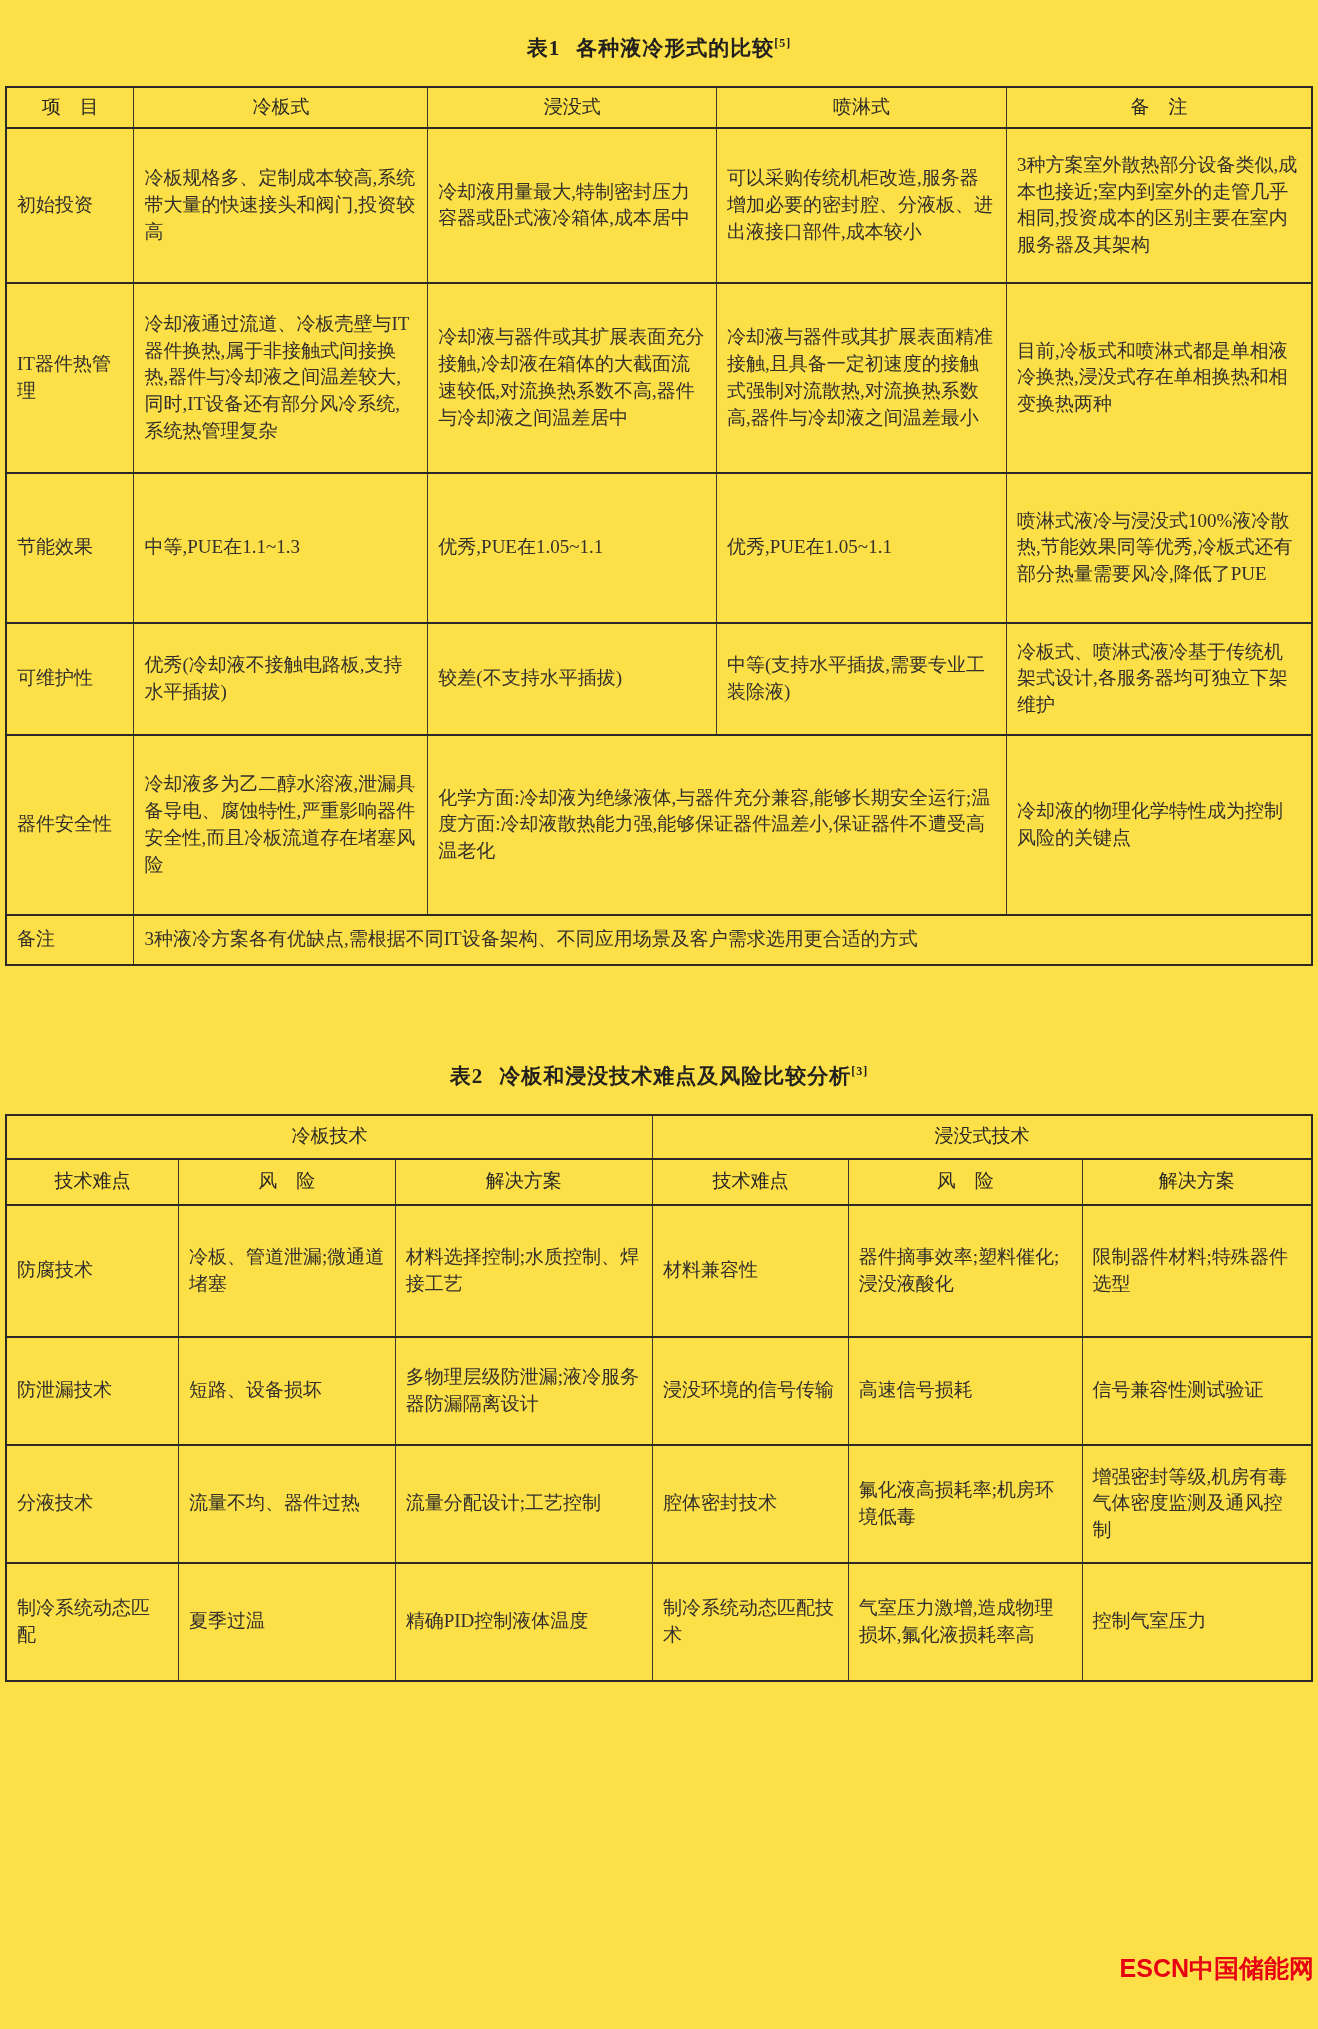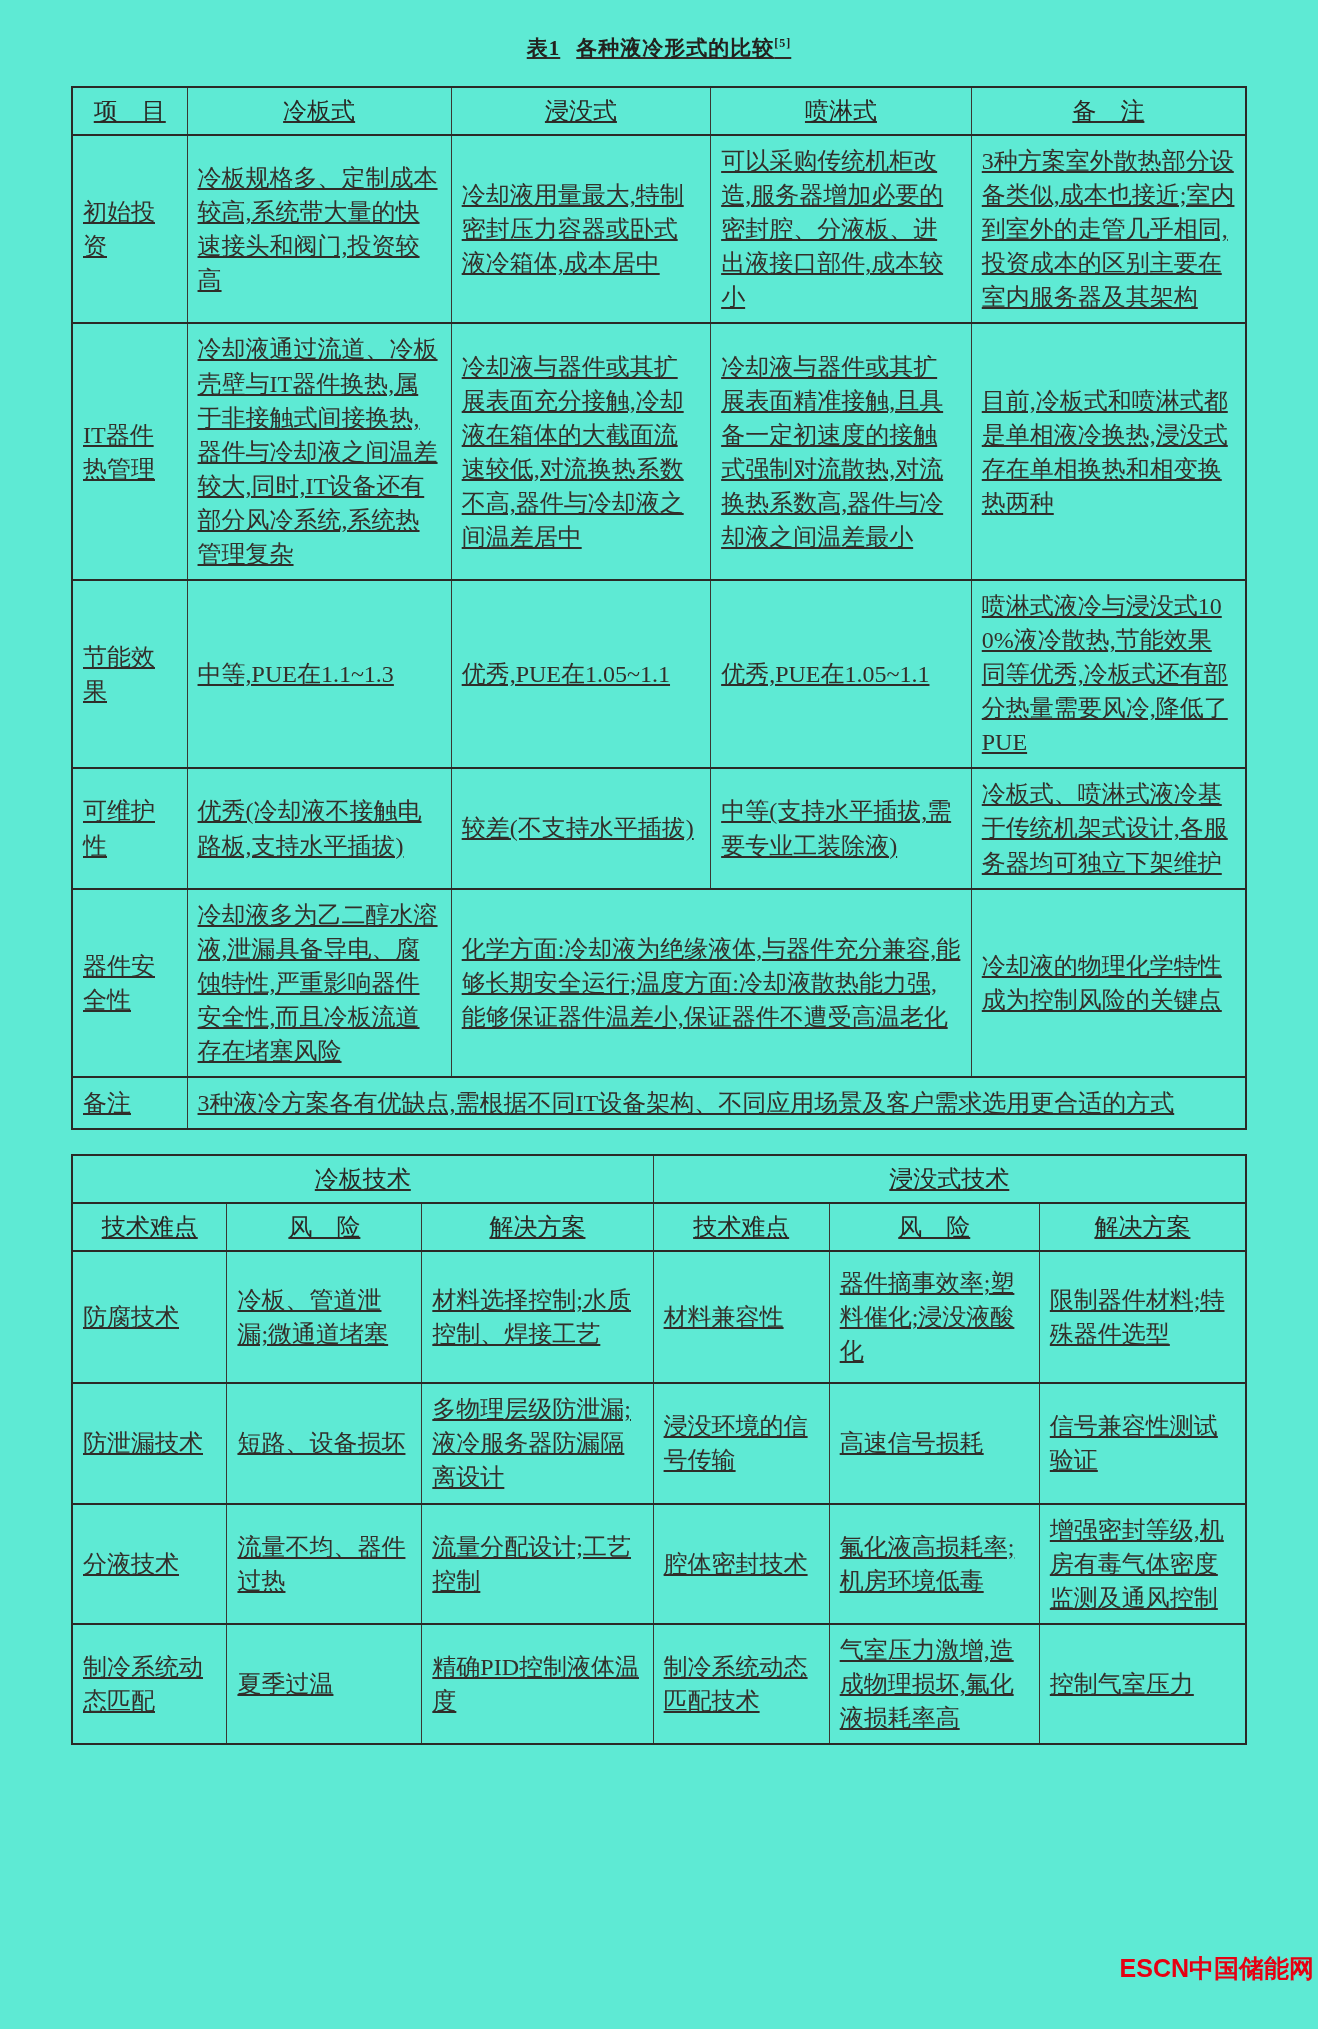--- a/index.html
+++ b/index.html
@@ -18,25 +18,25 @@
     font-weight:bold;
     font-size:21px;
     color:#23211e;
     letter-spacing:1px;
   }
   .caption .cap-label{margin-right:16px;}
   .caption sup{font-size:12px;font-weight:bold;}
   .caption.c1{padding-top:34px;}
   .caption.c2{margin-top:96px;}
   table.doc{
-    width:1176px;
+    width:1308px;
     margin:24px auto 4px auto;
     border-collapse:collapse;
     table-layout:fixed;
-    font-size:24px;
+    font-size:19px;
     line-height:1.42;
   }
   table.doc td,table.doc th{
     border-left:1px solid #3a3733;
     border-right:1px solid #3a3733;
     border-top:2px solid #2b2926;
     border-bottom:2px solid #2b2926;
     padding:8px 10px;
     vertical-align:middle;
     text-align:left;
@@ -61,21 +61,21 @@
     font-family:"Liberation Sans","DejaVu Sans",sans-serif;
     font-weight:bold;
     font-size:25px;
     letter-spacing:0px;
     white-space:nowrap;
   }
 </style>
 </head>
 <body>
 
-<div class="page" style="background: #5eead4; text-decoration: underline;">
+<div class="page" style="background: #fde047;">
 
   <div class="caption c1">
     <span class="cap-label">表1</span><span class="cap-title">各种液冷形式的比较</span><sup>[5]</sup>
   </div>
 
   <table class="doc t1">
     <colgroup>
       <col style="width:9.8%">
         <col style="width:22.5%">
         <col style="width:22.1%">
@@ -126,20 +126,23 @@
         <td class="mid" colspan="2">化学方面:冷却液为绝缘液体,与器件充分兼容,能够长期安全运行;温度方面:冷却液散热能力强,能够保证器件温差小,保证器件不遭受高温老化</td>
         <td class="c">冷却液的物理化学特性成为控制风险的关键点</td>
       </tr>
       <tr style="height:50px">
         <td class="lab">备注</td>
         <td class="c" colspan="4">3种液冷方案各有优缺点,需根据不同IT设备架构、不同应用场景及客户需求选用更合适的方式</td>
       </tr>
     </tbody>
   </table>
 
+  <div class="caption c2">
+    <span class="cap-label">表2</span><span class="cap-title">冷板和浸没技术难点及风险比较分析</span><sup>[3]</sup>
+  </div>
 
   <table class="doc t2">
     <colgroup>
       <col style="width:13.2%">
         <col style="width:16.6%">
         <col style="width:19.7%">
         <col style="width:15.0%">
         <col style="width:17.9%">
         <col style="width:17.6%">
     </colgroup>

